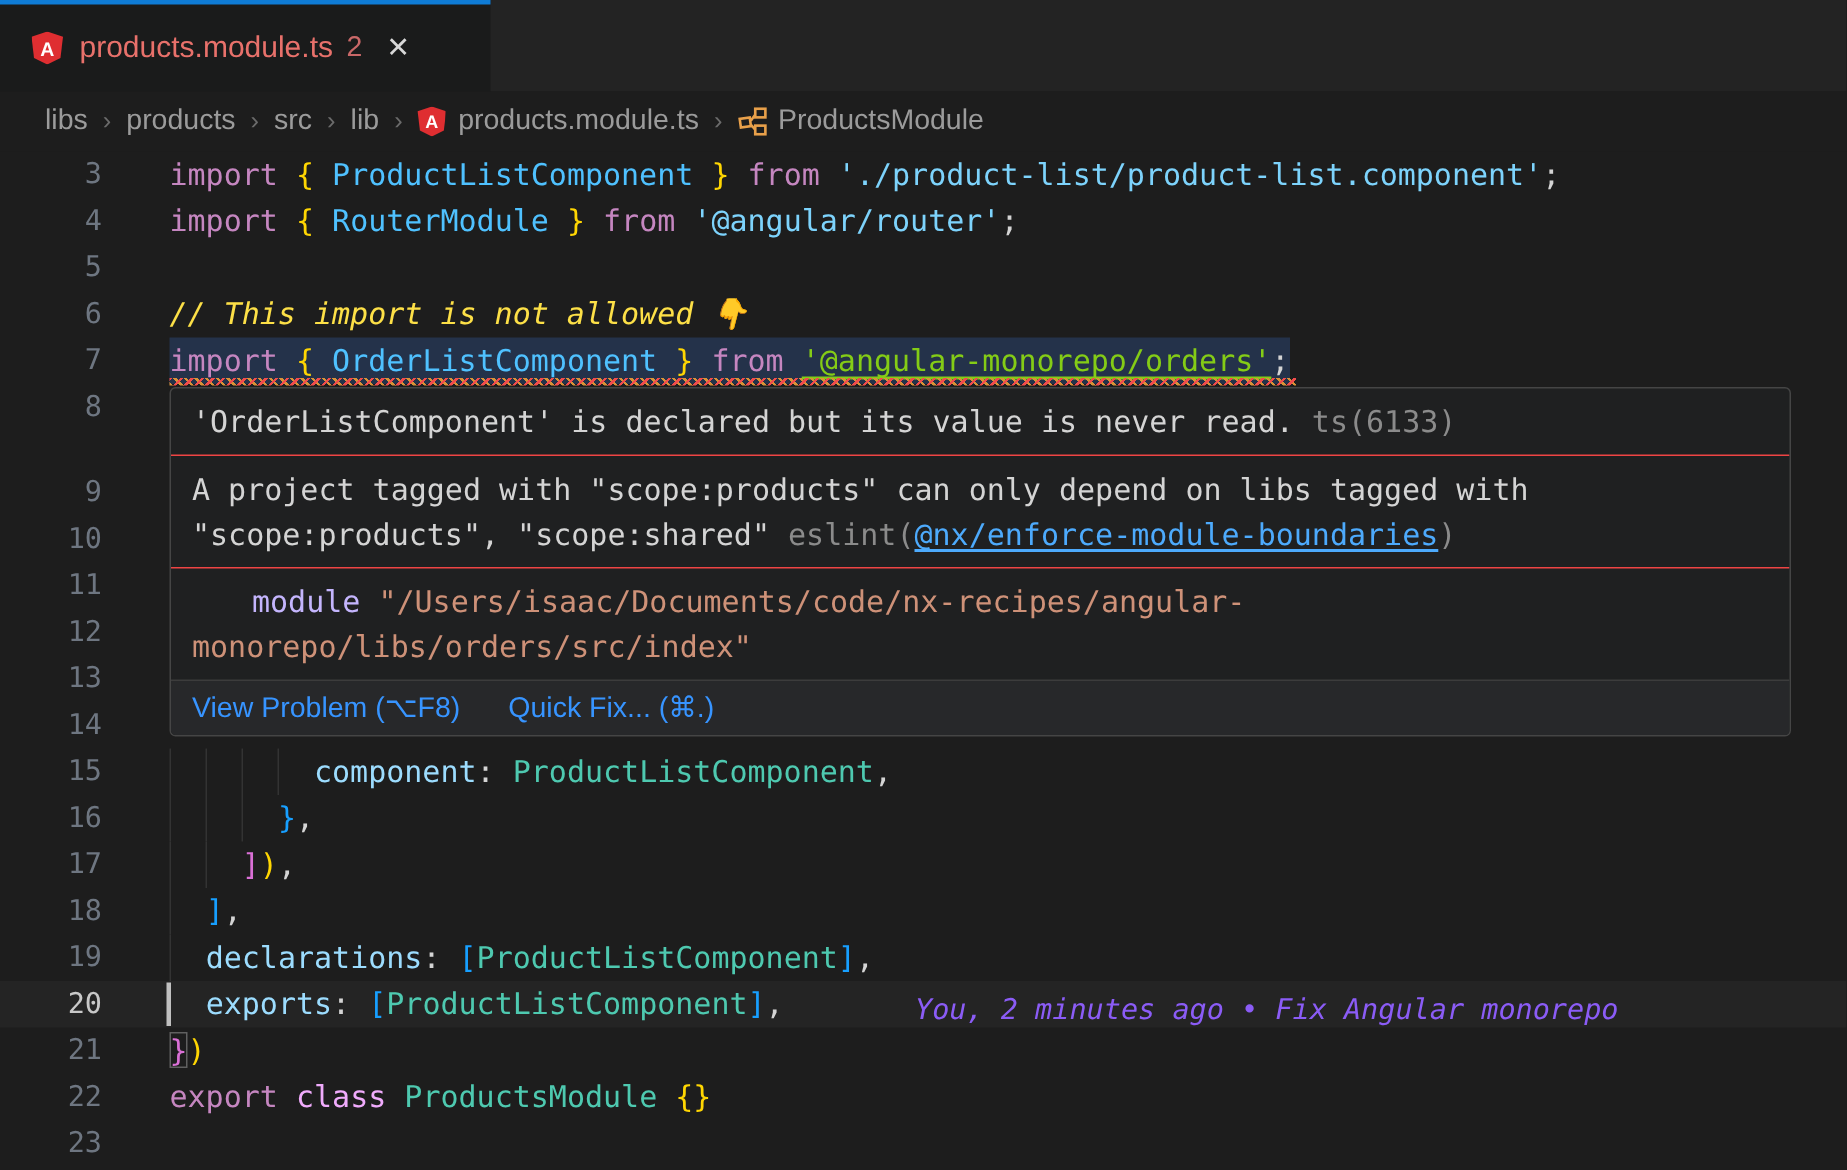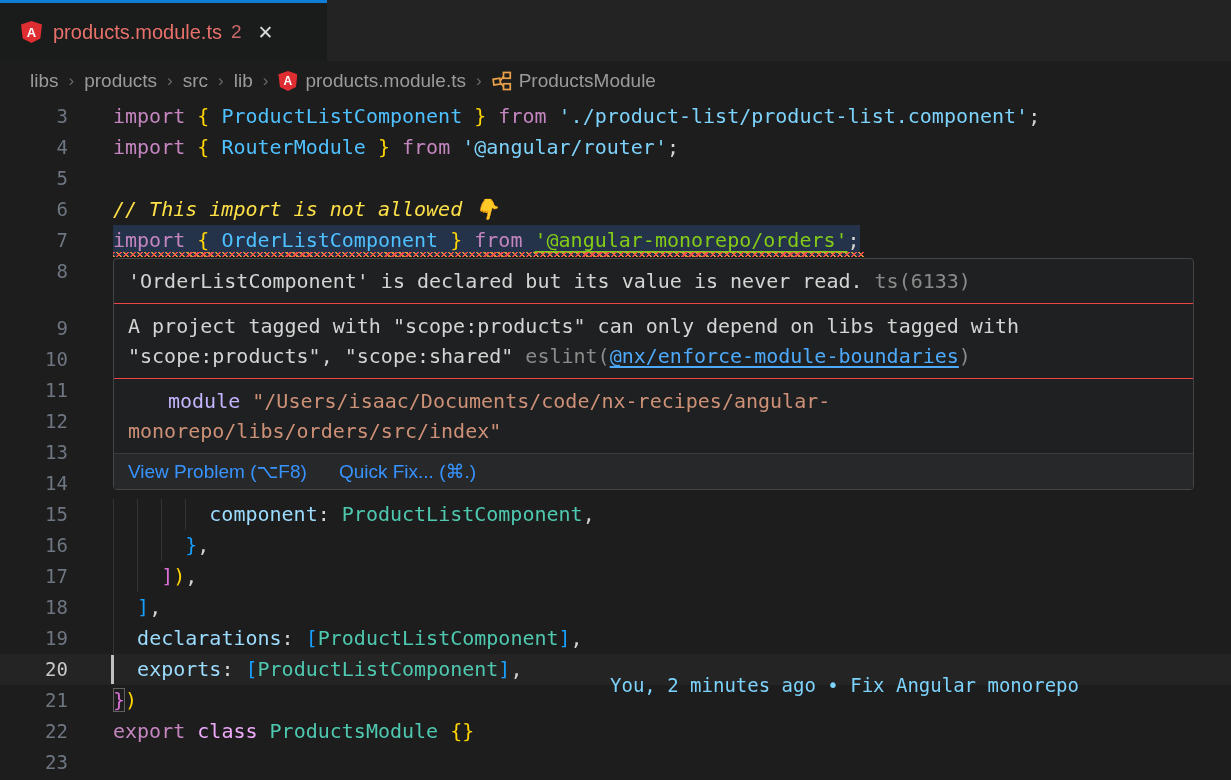--- a/index.html
+++ b/index.html
@@ -35,21 +35,21 @@
   .row { position:relative; height:31px; line-height:31px; white-space:pre; }
   .row.current { background:#242424; }
   .gutter { position:absolute; left:0; top:0; width:68px; text-align:right;
             color:#6e7681; font-size:19px; line-height:31px; }
   .row.current .gutter { color:#c8c8c8; }
   .code { position:relative; display:inline-block; margin-left:113px;
           font-size:20px; color:#d4d4d4; }
   .code.hl { background:#24324a; }
   .guide { position:absolute; top:0; bottom:0; width:1px; background:#333333; }
   .cursor { position:absolute; left:111px; top:1px; width:3px; height:29px; background:#c0c0c0; }
-  .blame { position:absolute; left:610px; top:16px; color:#7dd3fc; font-size:19px; }
+  .blame { position:absolute; left:610px; top:4px; color:#8b5cf6; font-size:19px;font-style:italic; }
 
   .t-kw  { color:#c586c0; } .t-kwb { color:#f0abfc; }
   .t-brY { color:#ffd602; } .t-brP { color:#da70d6; } .t-brB { color:#179fff; }
   .t-cls { color:#4ec9b0; } .t-imp { color:#4fc1ff; }
   .t-str { color:#7dd3fc; }
   .t-strU{ color:#84cc16; text-decoration:underline; text-underline-offset:4px;margin-top:29px; }
   .t-prop{ color:#9cdcfe; } .t-cmt { color:#fde047;font-style:italic; } .t-pun { color:#d4d4d4; }
   .t-box { outline:1px solid #606060; outline-offset:-1px; }
 
   .squiggle { position:absolute; left:0; right:-4px; bottom:-1px; height:5px;

